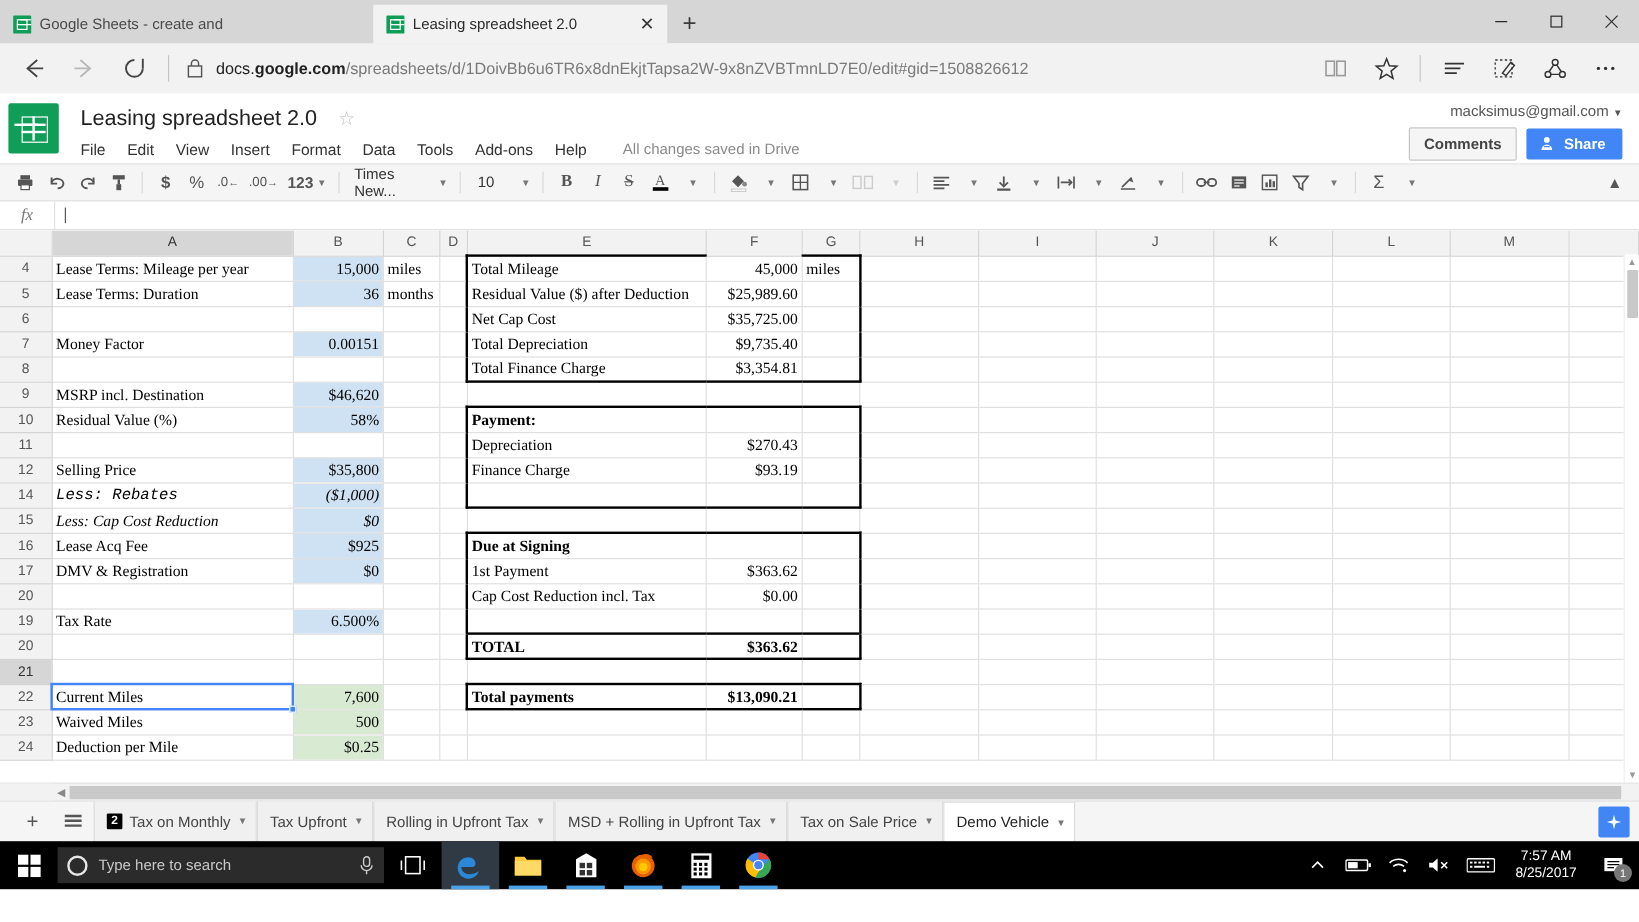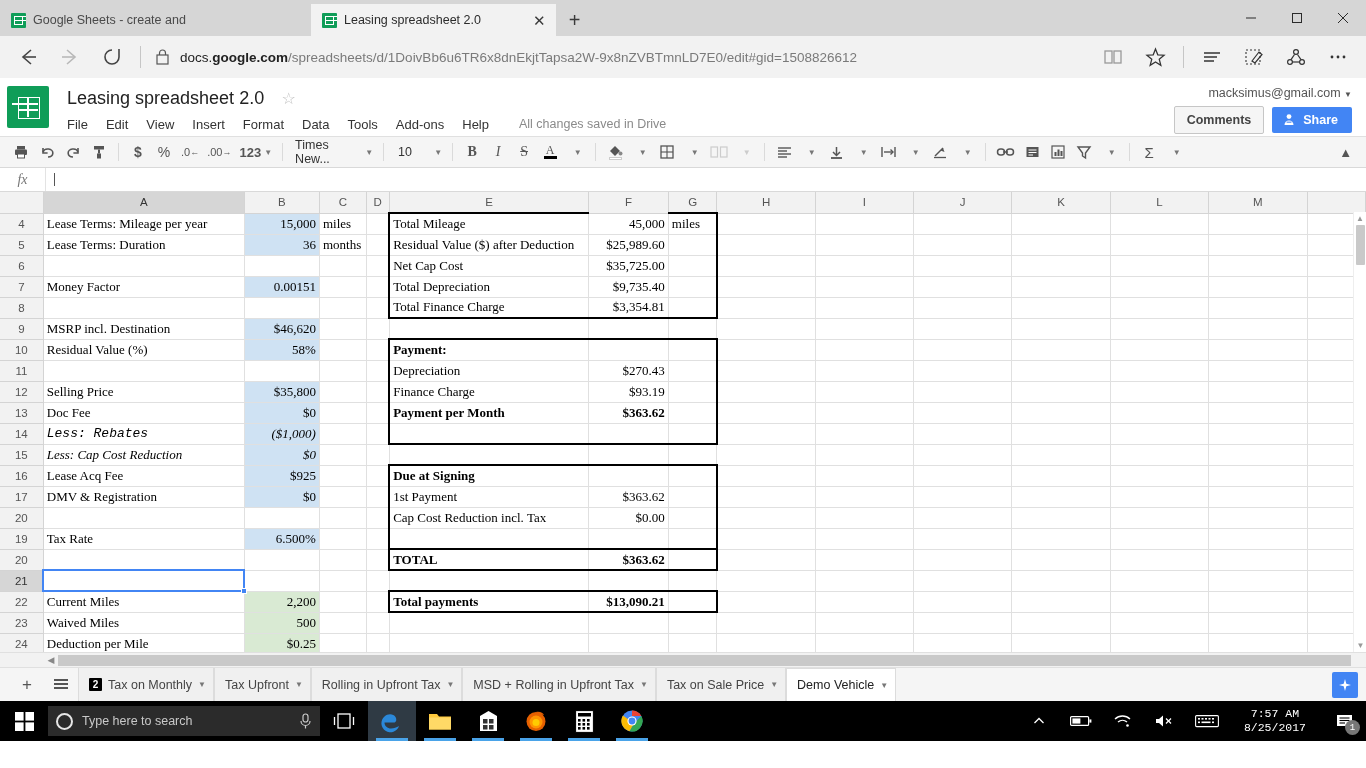--- a/index.html
+++ b/index.html
@@ -257,21 +257,21 @@
   .tb-app {
     width: 48px; height: 40px; display: flex; align-items: center; justify-content: center;
     position: relative;
   }
   .tb-app.running::after {
     content: ""; position: absolute; bottom: 0; left: 8px; right: 8px; height: 3px;
     background: #4aa3e8;
   }
   .tb-app.active { background: #2f3a44; }
   .tray {
-    margin-left: auto; display: flex; align-items: center; gap: 12px; padding-right: 4px; height: 28px; font-family: Liberation Mono, monospace;
+    margin-left: auto; display: flex; align-items: center; gap: 4px; padding-right: 4px; height: 28px;
   }
   .tray-item {
     width: 30px; height: 40px; display: flex; align-items: center; justify-content: center;
     color: #fff;
   }
   .tray-clock {
     display: flex; flex-direction: column; align-items: center; justify-content: center;
     font-size: 11.5px; line-height: 14px; padding: 0 10px; color: #fff;
   }
   .tray-notif { width: 34px; height: 40px; display: flex; align-items: center;
@@ -780,37 +780,20 @@
           <td class="txt br" style="width: 49px;"></td>
           <td style="width: 101px;"></td>
           <td style="width: 101px;"></td>
           <td style="width: 101px;"></td>
           <td style="width: 101px;"></td>
           <td style="width: 101px;"></td>
           <td style="width: 101px;"></td>
           <td style="width: 60px;"></td>
         </tr>
         <tr>
-          <td class="rowhead">13</td>
-          <td class="txt" style="width: 202px;">Doc Fee</td>
-          <td class="num fill-blue" style="width: 76px;">$0</td>
-          <td class="txt" style="width: 47px;"></td>
-          <td class="txt" style="width: 23px;"></td>
-          <td class="txt b bl" style="width: 200px;">Payment per Month</td>
-          <td class="num b" style="width: 80px;">$363.62</td>
-          <td class="txt br" style="width: 49px;"></td>
-          <td style="width: 101px;"></td>
-          <td style="width: 101px;"></td>
-          <td style="width: 101px;"></td>
-          <td style="width: 101px;"></td>
-          <td style="width: 101px;"></td>
-          <td style="width: 101px;"></td>
-          <td style="width: 60px;"></td>
-        </tr>
-        <tr>
           <td class="rowhead">14</td>
           <td class="txt i" style="width: 202px; font-family: Liberation Mono, monospace;">Less: Rebates</td>
           <td class="num fill-blue i" style="width: 76px;">($1,000)</td>
           <td class="txt" style="width: 47px;"></td>
           <td class="txt" style="width: 23px;"></td>
           <td class="txt bb bl" style="width: 200px;"></td>
           <td class="txt bb" style="width: 80px;"></td>
           <td class="txt bb br" style="width: 49px;"></td>
           <td style="width: 101px;"></td>
           <td style="width: 101px;"></td>
@@ -935,21 +918,21 @@
           <td style="width: 101px;"></td>
           <td style="width: 101px;"></td>
           <td style="width: 101px;"></td>
           <td style="width: 101px;"></td>
           <td style="width: 101px;"></td>
           <td style="width: 60px;"></td>
         </tr>
         <tr>
           <td class="rowhead">22</td>
           <td class="txt" style="width: 202px;">Current Miles</td>
-          <td class="num fill-green" style="width: 76px;">2,200</td>
+          <td class="num fill-green" style="width: 76px;">7,600</td>
           <td class="txt" style="width: 47px;"></td>
           <td class="txt" style="width: 23px;"></td>
           <td class="txt b bt bb bl" style="width: 200px;">Total payments</td>
           <td class="num b bt bb" style="width: 80px;">$13,090.21</td>
           <td class="txt bt bb br" style="width: 49px;"></td>
           <td style="width: 101px;"></td>
           <td style="width: 101px;"></td>
           <td style="width: 101px;"></td>
           <td style="width: 101px;"></td>
           <td style="width: 101px;"></td>

